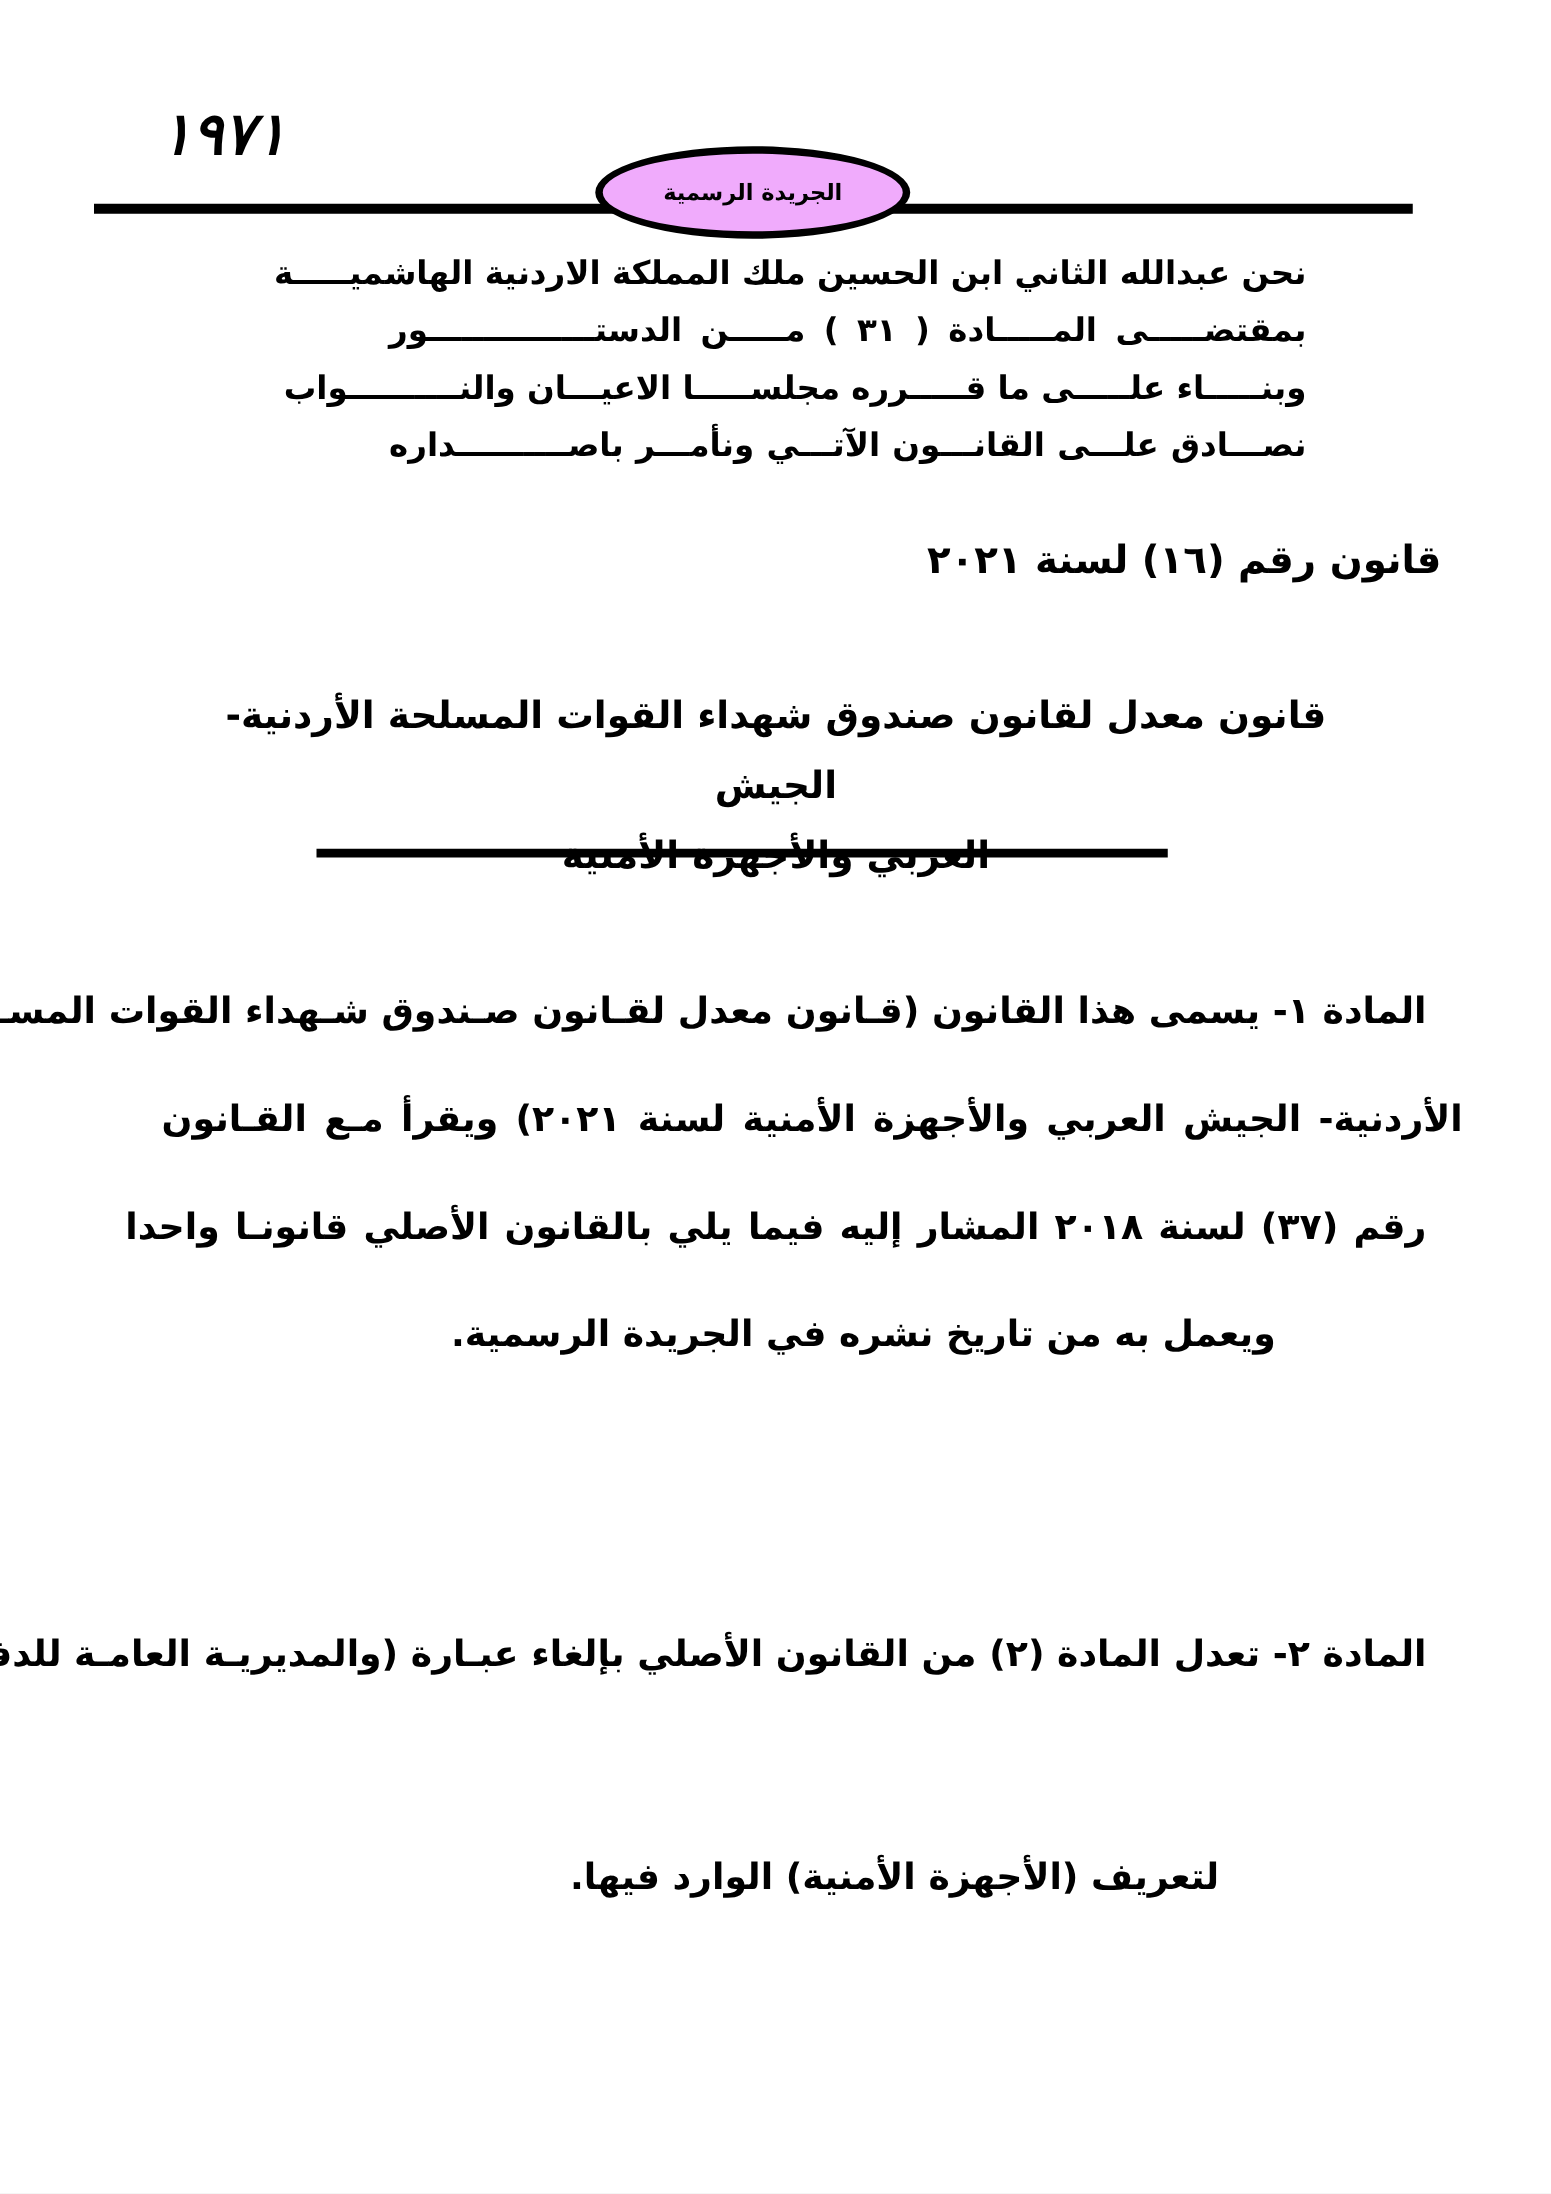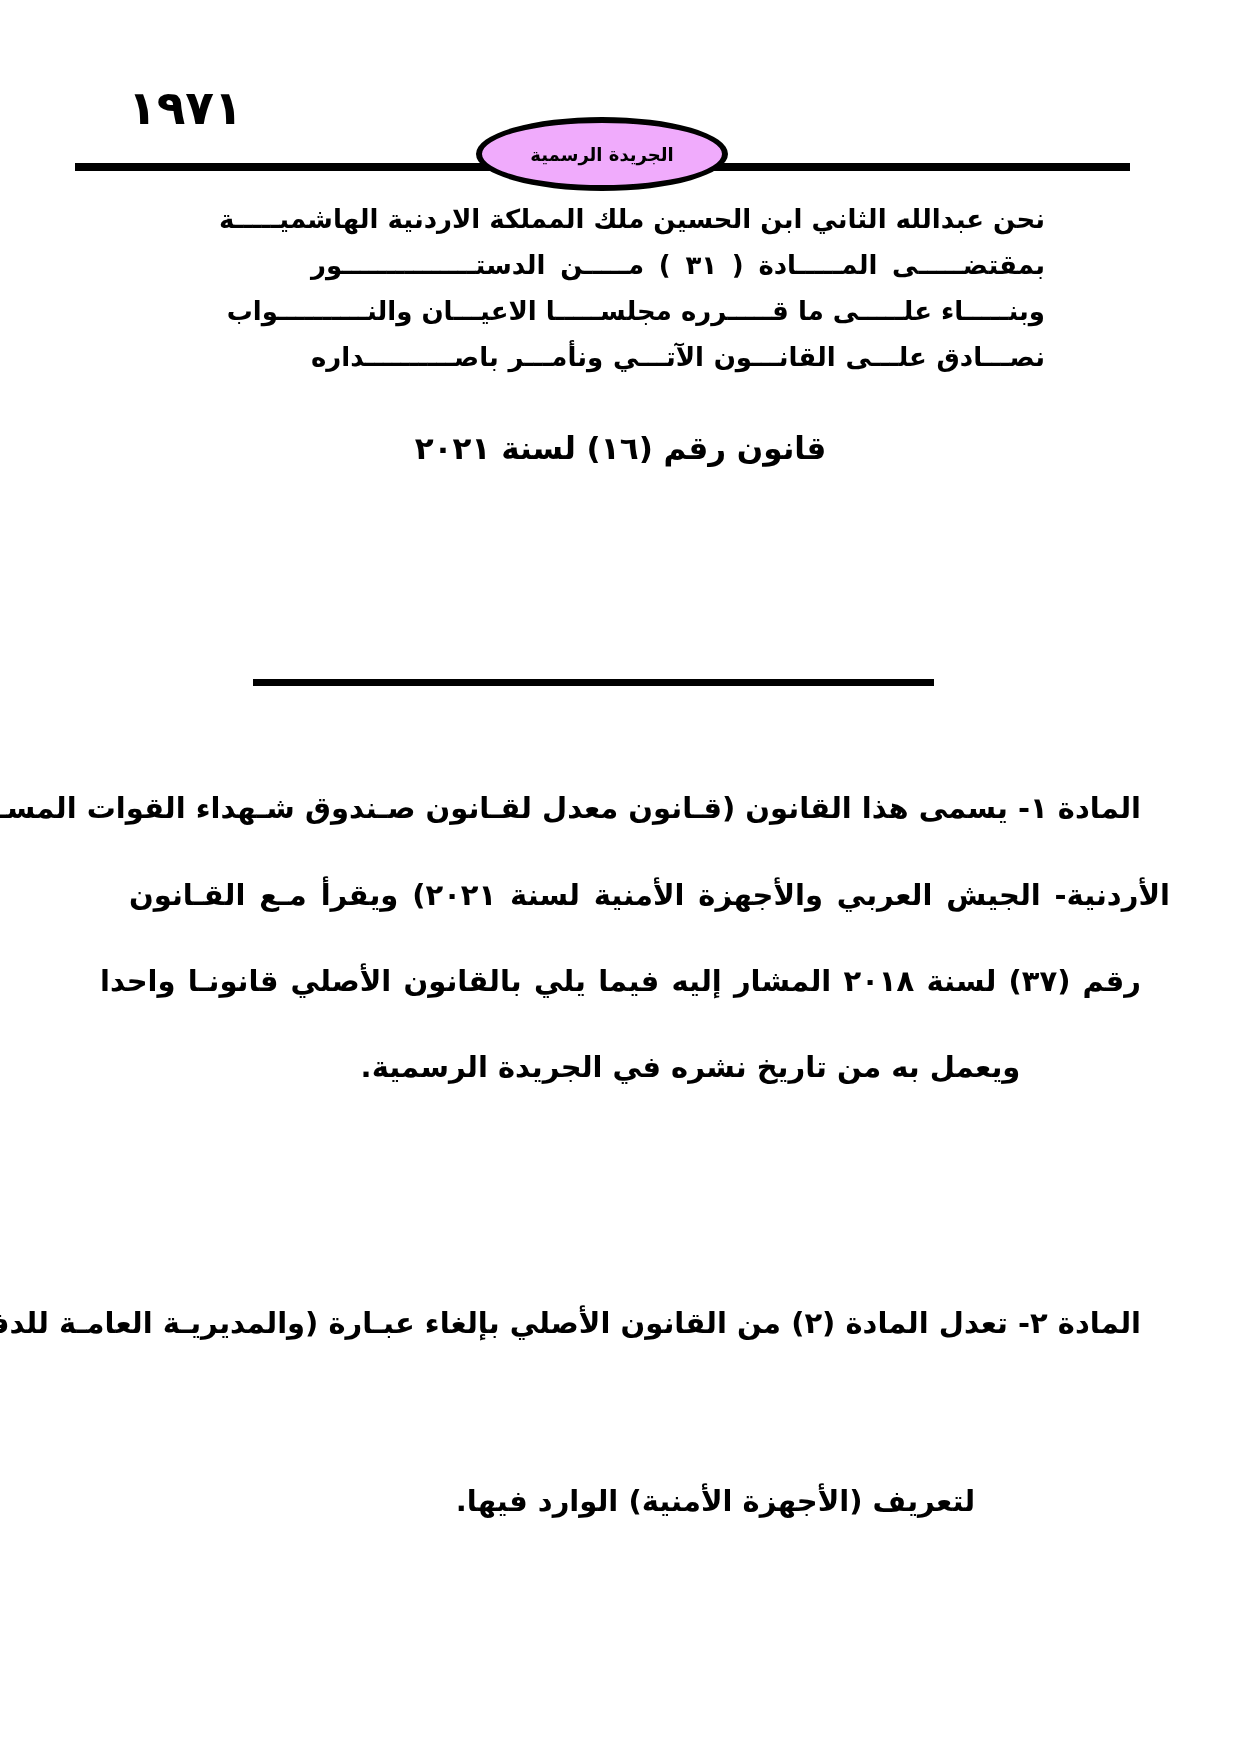--- a/index.html
+++ b/index.html
@@ -4,40 +4,40 @@
 <style>
   html,body { margin:0; padding:0; background:#e8e8e8; }
   .page {
     position:relative; width:1241px; height:1755px; margin:0 auto;
     background:#ffffff; color:#000;
     font-family:"DejaVu Sans", sans-serif; font-weight:bold;
     direction:rtl; overflow:hidden;
   }
   .page-number {
     position:absolute; top:80px; left:128px;
-    font-size:47px; letter-spacing:3px; direction:ltr;
+    font-size:47px; letter-spacing:3px; direction:ltr;font-style:italic;
   }
   .header-rule {
     position:absolute; top:163px; left:75px; width:1055px; height:8px;
     background:#000;
   }
   .gazette-badge {
     position:absolute; top:117px; left:476px; width:252px; height:74px;
     background:#f0abfc; border:6px solid #000; border-radius:50%;
     box-sizing:border-box; display:flex; align-items:center; justify-content:center;
     z-index:2; font-size:18px;
   }
   .preamble {
     position:absolute; top:196px; right:196px; width:734px;
     font-size:26px; line-height:46px;
   }
   .jline { text-align:justify; text-align-last:justify; white-space:nowrap; }
   .law-title {
-    position:absolute; top:430px; left:100px; width:1041px;
-    text-align:center; font-size:31px;
+    position:absolute; top:430px; left:112px; width:1041px;
+    text-align:right; font-size:31px;
   }
   .law-subtitle {
     position:absolute; top:545px; left:180px; width:881px;
     text-align:center; font-size:30px; line-height:56px;
   }
   .section-divider {
     position:absolute; top:679px; left:253px; width:681px; height:7px;
     background:#000;
   }
   .article-line {
@@ -67,20 +67,24 @@
 
   <div class="preamble">
     <div class="jline">نحن عبدالله الثاني ابن الحسين ملك المملكة الاردنية الهاشميـــــة</div>
     <div class="jline">بمقتضـــــى المـــــادة ( ٣١ ) مـــــن الدستـــــــــــــــور</div>
     <div class="jline">وبنـــــاء علـــــى ما قـــــرره مجلســـــا الاعيـــان والنــــــــــواب</div>
     <div class="jline">نصـــادق علـــى القانـــون الآتـــي ونأمـــر باصــــــــــداره</div>
   </div>
 
   <div class="law-title">قانون رقم (١٦) لسنة ٢٠٢١</div>
 
+  <div class="law-subtitle">
+    <div>قانون معدل لقانون صندوق شهداء القوات المسلحة الأردنية- الجيش</div>
+    <div>العربي والأجهزة الأمنية</div>
+  </div>
 
   <div class="section-divider"></div>
 
   <div class="article-line jline a1-l1">المادة ١- يسمى هذا القانون (قـانون معدل لقـانون صـندوق شـهداء القوات المسـلحة</div>
   <div class="article-line jline a1-l2">الأردنية- الجيش العربي والأجهزة الأمنية لسنة ٢٠٢١) ويقرأ مـع القـانون</div>
   <div class="article-line jline a1-l3">رقم (٣٧) لسنة ٢٠١٨ المشار إليه فيما يلي بالقانون الأصلي قانونـا واحدا</div>
   <div class="article-line a1-l4">ويعمل به من تاريخ نشره في الجريدة الرسمية.</div>
 
   <div class="article-line jline a2-l1">المادة ٢- تعدل المادة (٢) من القانون الأصلي بإلغاء عبـارة (والمديريـة العامـة للدفاع</div>
   <div class="article-line a2-l3">لتعريف (الأجهزة الأمنية) الوارد فيها.</div>

